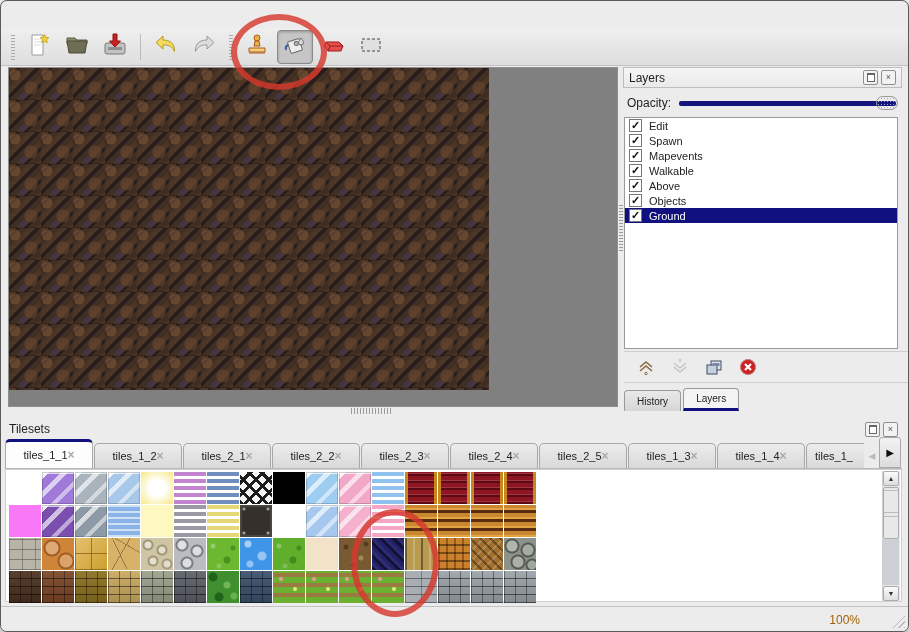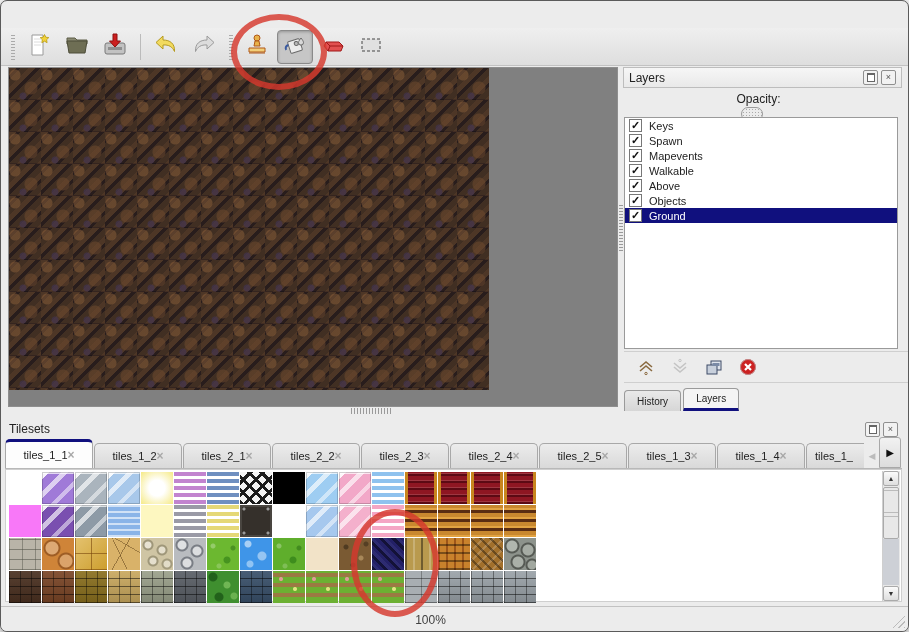--- a/index.html
+++ b/index.html
@@ -35,21 +35,21 @@
   .v-split .grip{position:absolute;left:0;top:138px;width:4px;height:46px;
            background-image:repeating-linear-gradient(0deg,#9a9a9a 0 1px,transparent 1px 3px);}
   
   .layers-panel{position:absolute;left:622px;top:66px;width:279px;height:346px;font-size:11px;color:#222;}
   .panel-title{height:21px;border:1px solid #bdbdbd;background:linear-gradient(#f6f6f6,#e9e9e9);
                display:flex;align-items:center;padding:0 5px;box-sizing:border-box;font-size:12px;}
   .panel-title .spacer{flex:1;}
   .win-btn{width:13px;height:13px;border:1px solid #8f8f8f;border-radius:2px;background:#f2f2f2;margin-left:3px;
            display:flex;align-items:center;justify-content:center;font-size:9px;color:#555;line-height:1;}
   .float-glyph{width:6px;height:6px;border:1px solid #666;border-top-width:2px;background:#fff;}
-  .opacity-row{display:flex;align-items:center;height:22px;margin-top:4px;padding:0 4px;flex-direction:column;}
+  .opacity-row{display:flex;align-items:center;height:22px;margin-top:4px;padding:0 4px;}
   .opacity-row .lbl{width:52px;font-size:12px;}
   .slider{flex:1;position:relative;height:16px;}
   .slider .track{position:absolute;left:0;right:2px;top:6px;height:5px;background:#15157e;border-radius:2px;}
   .slider .handle{position:absolute;right:0;top:1px;width:22px;height:14px;border:1px solid #9a9a9a;border-radius:7px;
         background:linear-gradient(#fdfdfd,#d8d8d8);box-sizing:border-box;
         background-image:radial-gradient(circle at 50% 50%, #aaa 0 .5px, transparent 1px);background-size:3px 3px;}
   .layer-list{position:absolute;left:1px;top:50px;width:272px;height:230px;background:#fff;border:1px solid #9a9a9a;overflow:hidden;}
   .layer-row{display:flex;align-items:center;height:15px;padding-left:4px;}
   .layer-row.selected{background:#10107e;color:#fff;}
   .chk{width:11px;height:11px;border:1px solid #777;background:#fff;margin-right:7px;display:flex;align-items:center;justify-content:center;
@@ -106,21 +106,21 @@
   .p-hplanks{background-image:repeating-linear-gradient(0deg, rgba(0,0,0,.4) 0 1px, transparent 1px 8px),repeating-linear-gradient(90deg, rgba(0,0,0,.28) 0 1px, transparent 1px 16px);}
   
   .pal-scroll{position:absolute;right:1px;top:1px;width:17px;height:130px;background:#e8e8e8;border-left:1px solid #cfcfcf;}
   .scr-btn{position:absolute;left:0;width:16px;height:15px;border:1px solid #aaa;border-radius:2px;background:linear-gradient(#fbfbfb,#dedede);
            display:flex;align-items:center;justify-content:center;font-size:7px;color:#333;box-sizing:border-box;}
   .scr-thumb{position:absolute;left:0;top:16px;width:16px;height:52px;border:1px solid #aaa;border-radius:2px;background:linear-gradient(#fdfdfd,#e2e2e2);
            box-sizing:border-box;background-image:repeating-linear-gradient(0deg,transparent 0 21px,#bbb 21px 22px,transparent 22px 25px,#bbb 25px 26px);}
   .scr-track-low{position:absolute;left:0;top:68px;width:16px;height:46px;background:#cdd0d6;}
   
   .statusbar{position:absolute;left:0;top:605px;width:100%;height:26px;border-top:1px solid #c2c2c2;background:#ececec;
-             display:flex;align-items:center;justify-content:center;font-size:12px;color:#404040;box-sizing:border-box;padding-right:48px;}
+             display:flex;align-items:center;justify-content:flex-end;font-size:12px;color:#a16207;box-sizing:border-box;padding-right:48px;}
   .resize-grip{position:absolute;right:3px;bottom:3px;width:17px;height:17px;
       background-image:repeating-linear-gradient(135deg, transparent 0 3px, #bbb 3px 4px);clip-path:polygon(100% 0,100% 100%,0 100%);}
   
   .red-circle{position:absolute;border:6px solid rgba(214,56,45,.82);border-radius:50%;pointer-events:none;}
   .red-circle.c1{left:230px;top:13px;width:84px;height:64px;}
   .red-circle.c2{left:350px;top:508px;width:76px;height:96px;}
 </style>
 </head>
 <body>
 
@@ -232,21 +232,21 @@
     <div class="opacity-row">
       <span class="lbl">Opacity:</span>
       <span class="slider">
         <span class="track"></span>
         <span class="handle"></span>
       </span>
     </div>
     <div class="layer-list">
         <div class="layer-row">
           <span class="chk">✓</span>
-          <span>Keys</span>
+          <span>Edit</span>
         </div>
         <div class="layer-row">
           <span class="chk">✓</span>
           <span>Spawn</span>
         </div>
         <div class="layer-row">
           <span class="chk">✓</span>
           <span>Mapevents</span>
         </div>
         <div class="layer-row">

